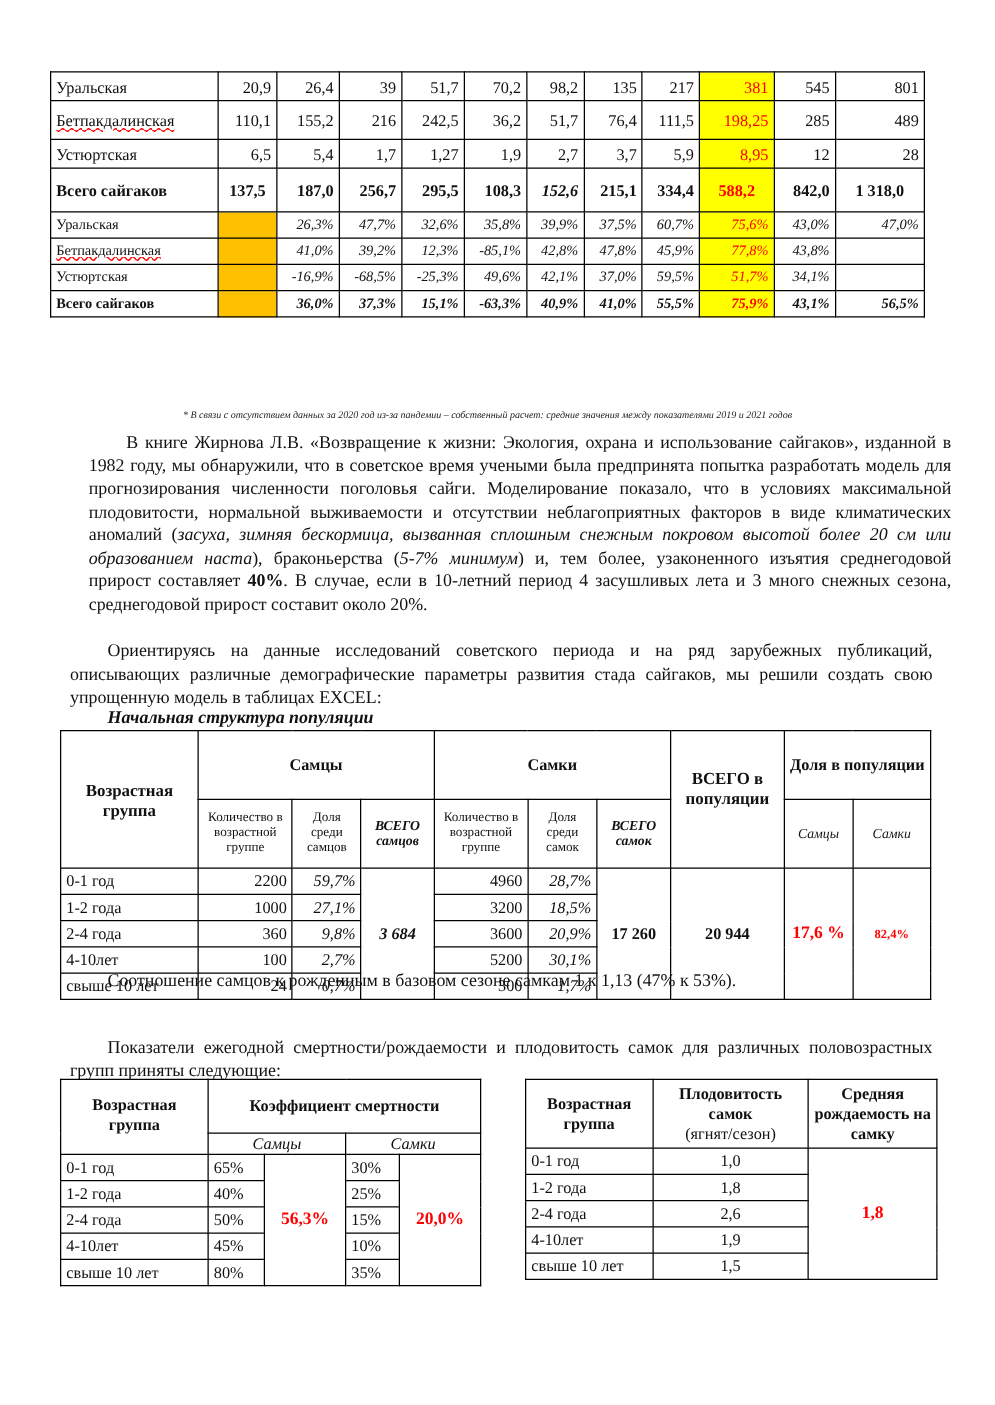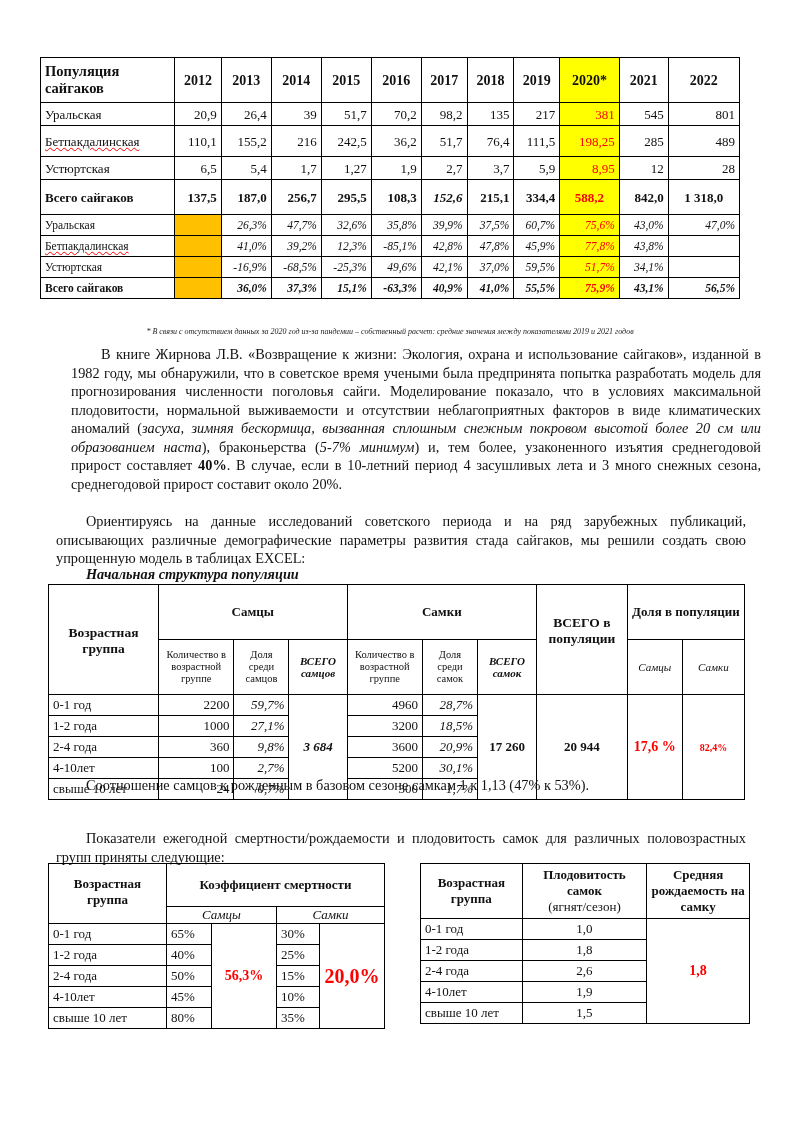--- a/index.html
+++ b/index.html
@@ -78,34 +78,20 @@
     <col style="width:47px">
       <col style="width:47px">
       <col style="width:43px">
       <col style="width:44px">
     <col style="width:43px">
       <col style="width:56px">
       <col style="width:46px">
       <col style="width:67px">
   </colgroup>
   <tbody>
-      <tr class="hdr">
-    <td class="first">Популяция сайгаков</td>
-    <td>2012</td>
-    <td>2013</td>
-    <td>2014</td>
-    <td>2015</td>
-    <td>2016</td>
-    <td>2017</td>
-    <td>2018</td>
-    <td>2019</td>
-    <td style="background:#ffff00;">2020*</td>
-    <td>2021</td>
-    <td>2022</td>
-  </tr>
   <tr>
     <td class="name">Уральская</td>
     <td>20,9</td>
     <td>26,4</td>
     <td>39</td>
     <td>51,7</td>
     <td>70,2</td>
     <td>98,2</td>
     <td>135</td>
     <td>217</td>
@@ -136,21 +122,21 @@
     <td>1,9</td>
     <td>2,7</td>
     <td>3,7</td>
     <td>5,9</td>
     <td class="y20">8,95</td>
     <td>12</td>
     <td>28</td>
   </tr>
   <tr class="total">
     <td class="name">Всего сайгаков</td>
-    <td style="word-break:break-all;">137,5</td>
+    <td style="word-break:break-all;text-align:center;">137,5</td>
     <td>187,0</td>
     <td>256,7</td>
     <td>295,5</td>
     <td>108,3</td>
     <td style="word-break:break-all;font-style:italic;">152,6</td>
     <td style="word-break:break-all;">215,1</td>
     <td style="word-break:break-all;">334,4</td>
     <td class="y20" style="text-align:center;">588,2</td>
     <td style="word-break:break-all;">842,0</td>
     <td style="text-align:center;">1 318,0</td>
@@ -316,21 +302,21 @@
   </tr>
   <tr class="h2">
     <td colspan="2">Самцы</td>
     <td colspan="2">Самки</td>
   </tr>
   <tr class="row">
     <td>0-1 год</td>
     <td>65%</td>
     <td rowspan="5" class="c red" style="font-weight:bold;font-size:14px;">56,3%</td>
     <td>30%</td>
-    <td rowspan="5" class="c red" style="font-weight:bold;font-size:20px;font-family:Liberation Serif, serif;">20,0%</td>
+    <td rowspan="5" class="c red" style="font-weight:bold;font-size:14px;font-family:Liberation Serif, serif;">20,0%</td>
   </tr>
   <tr class="row">
     <td>1-2 года</td>
     <td>40%</td>
     <td>25%</td>
   </tr>
   <tr class="row">
     <td>2-4 года</td>
     <td>50%</td>
     <td>15%</td>

